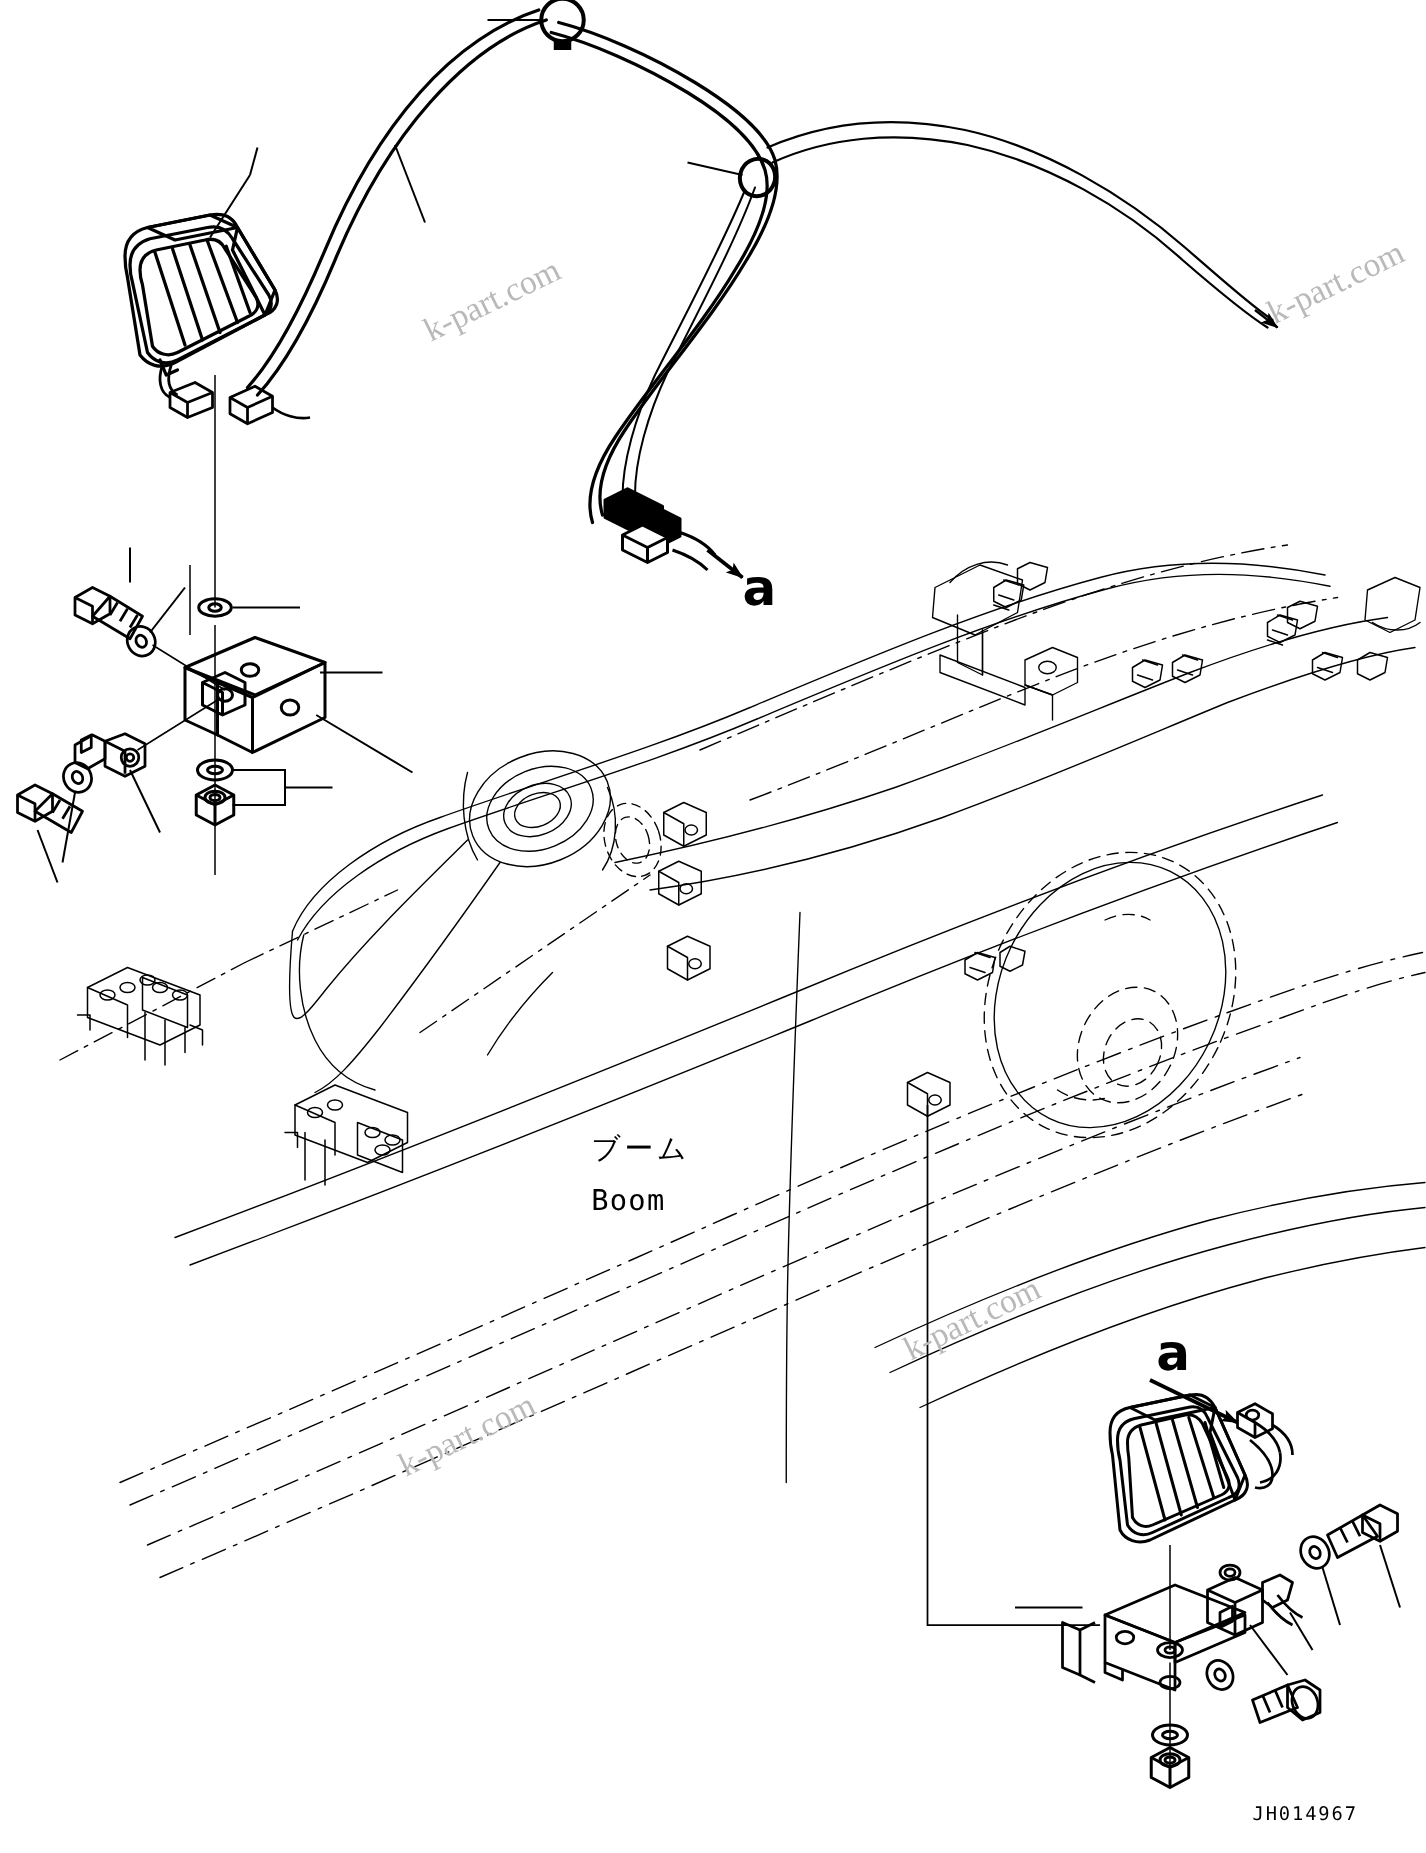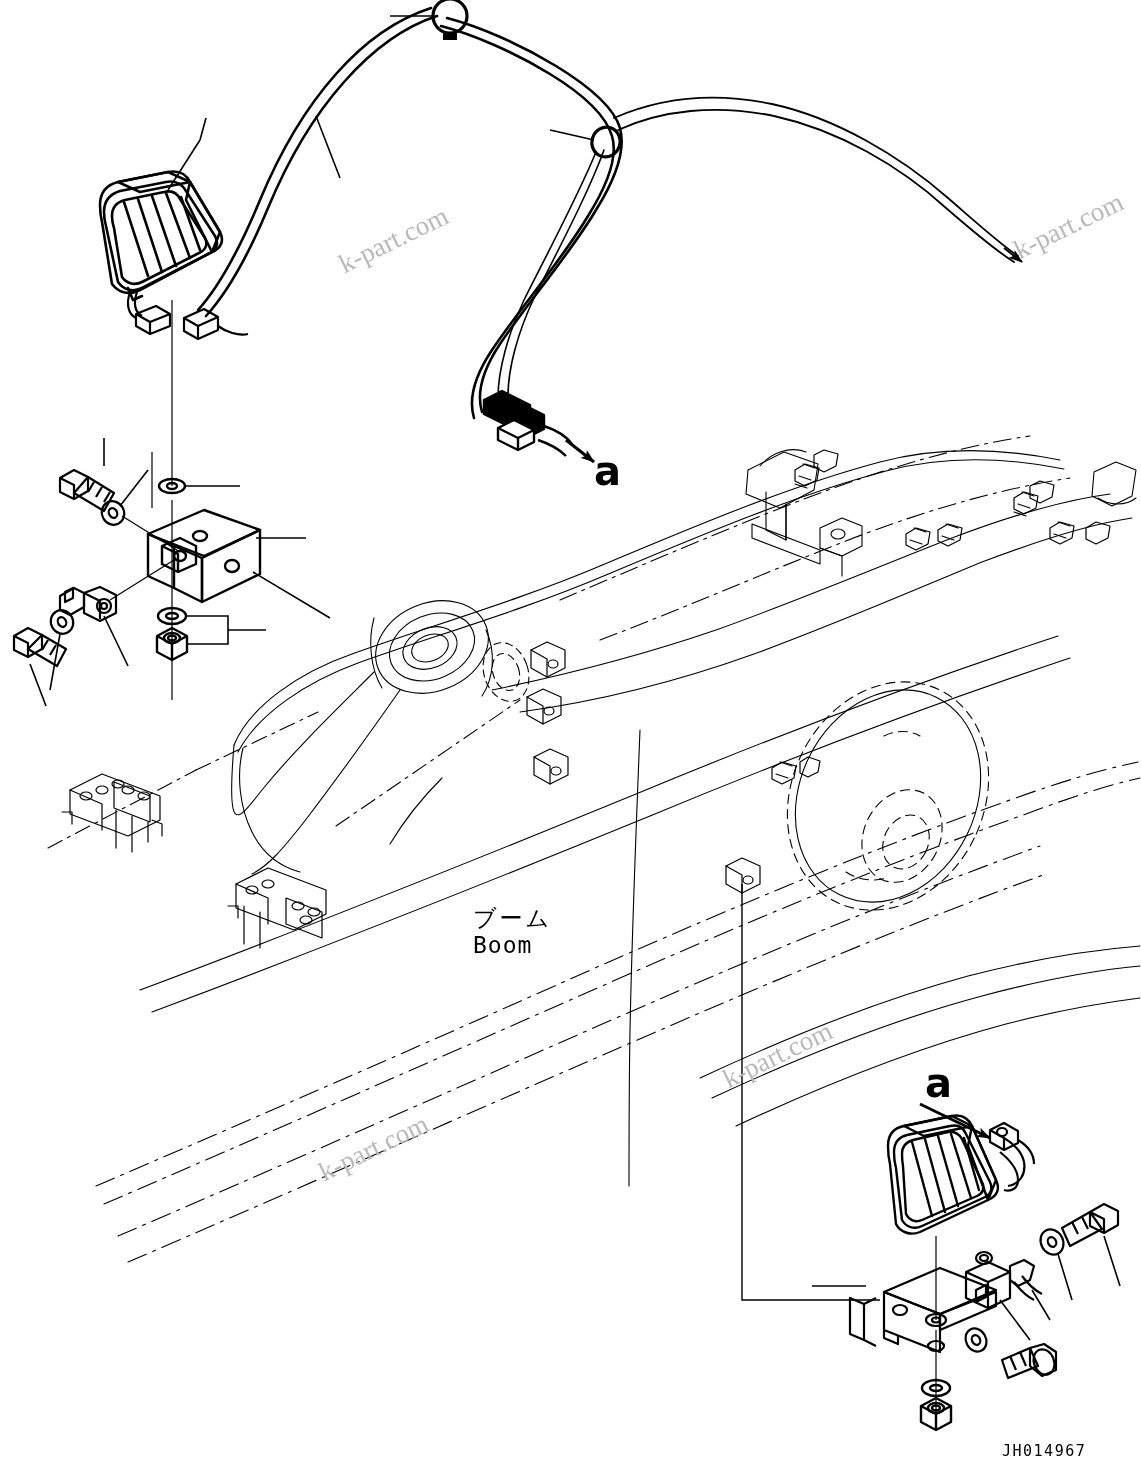--- a/index.html
+++ b/index.html
@@ -37,20 +37,21 @@
   }
   .label-jp {
     font-family: "DejaVu Sans", sans-serif;
     font-size: 23px;
     letter-spacing: 3px;
   }
   .label-en {
     font-family: "DejaVu Sans Mono", monospace;
     font-size: 23px;
     letter-spacing: 1px;
+    margin-top: 16px;
   }
   .label-dwg {
     font-family: "DejaVu Sans Mono", monospace;
     font-size: 15px;
     letter-spacing: 1.5px;
   }
   .watermark {
     position: absolute;
     font-family: "Liberation Serif", serif;
     font-size: 27px;

